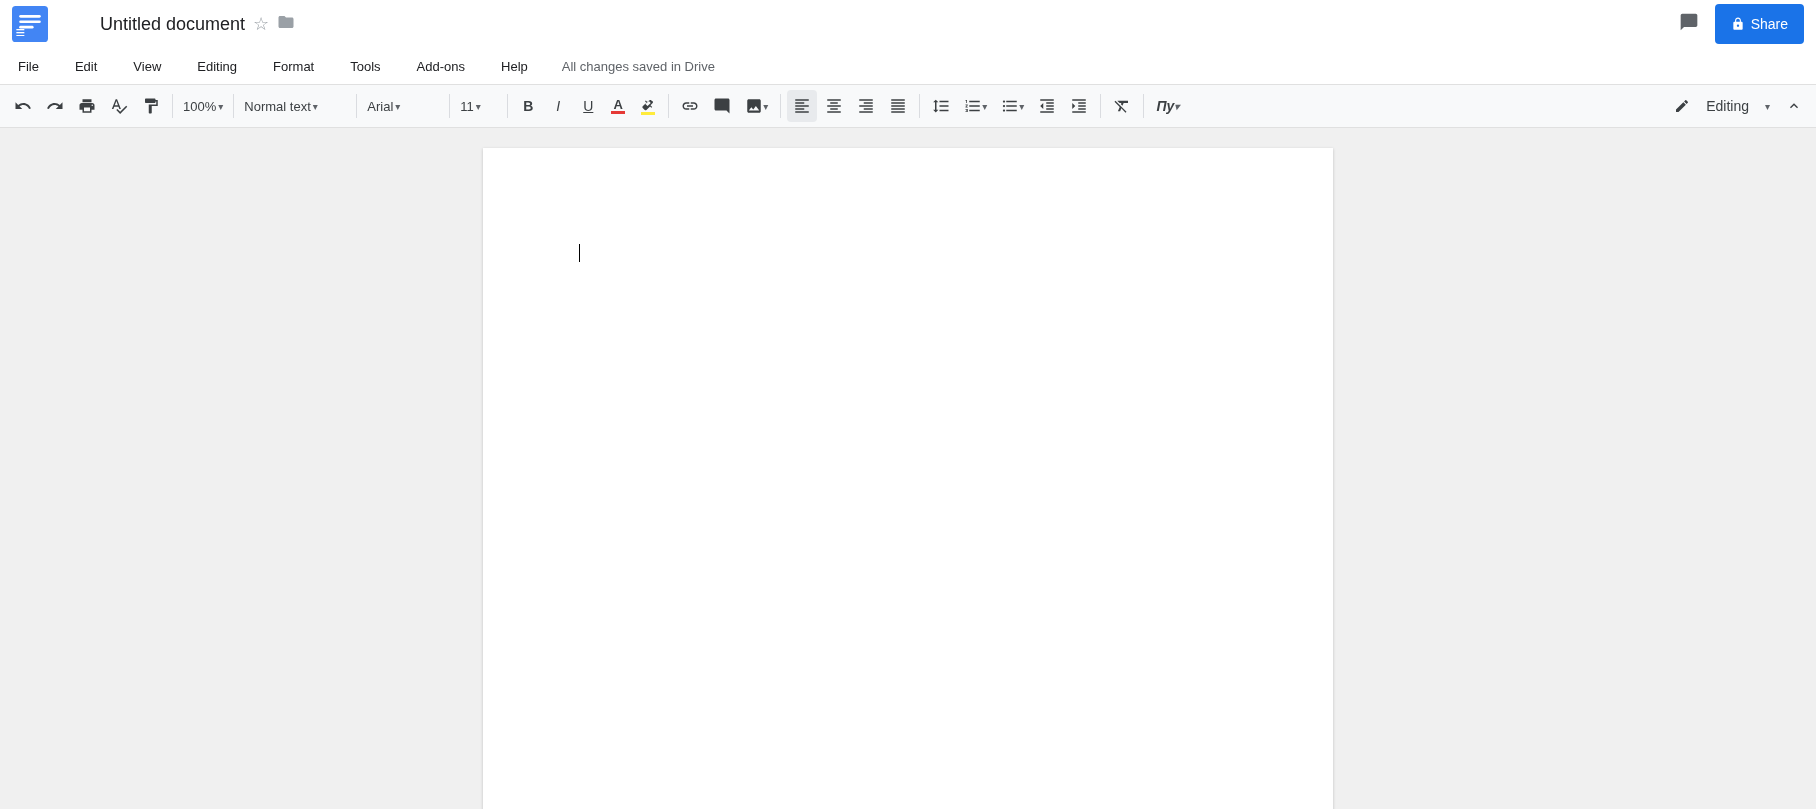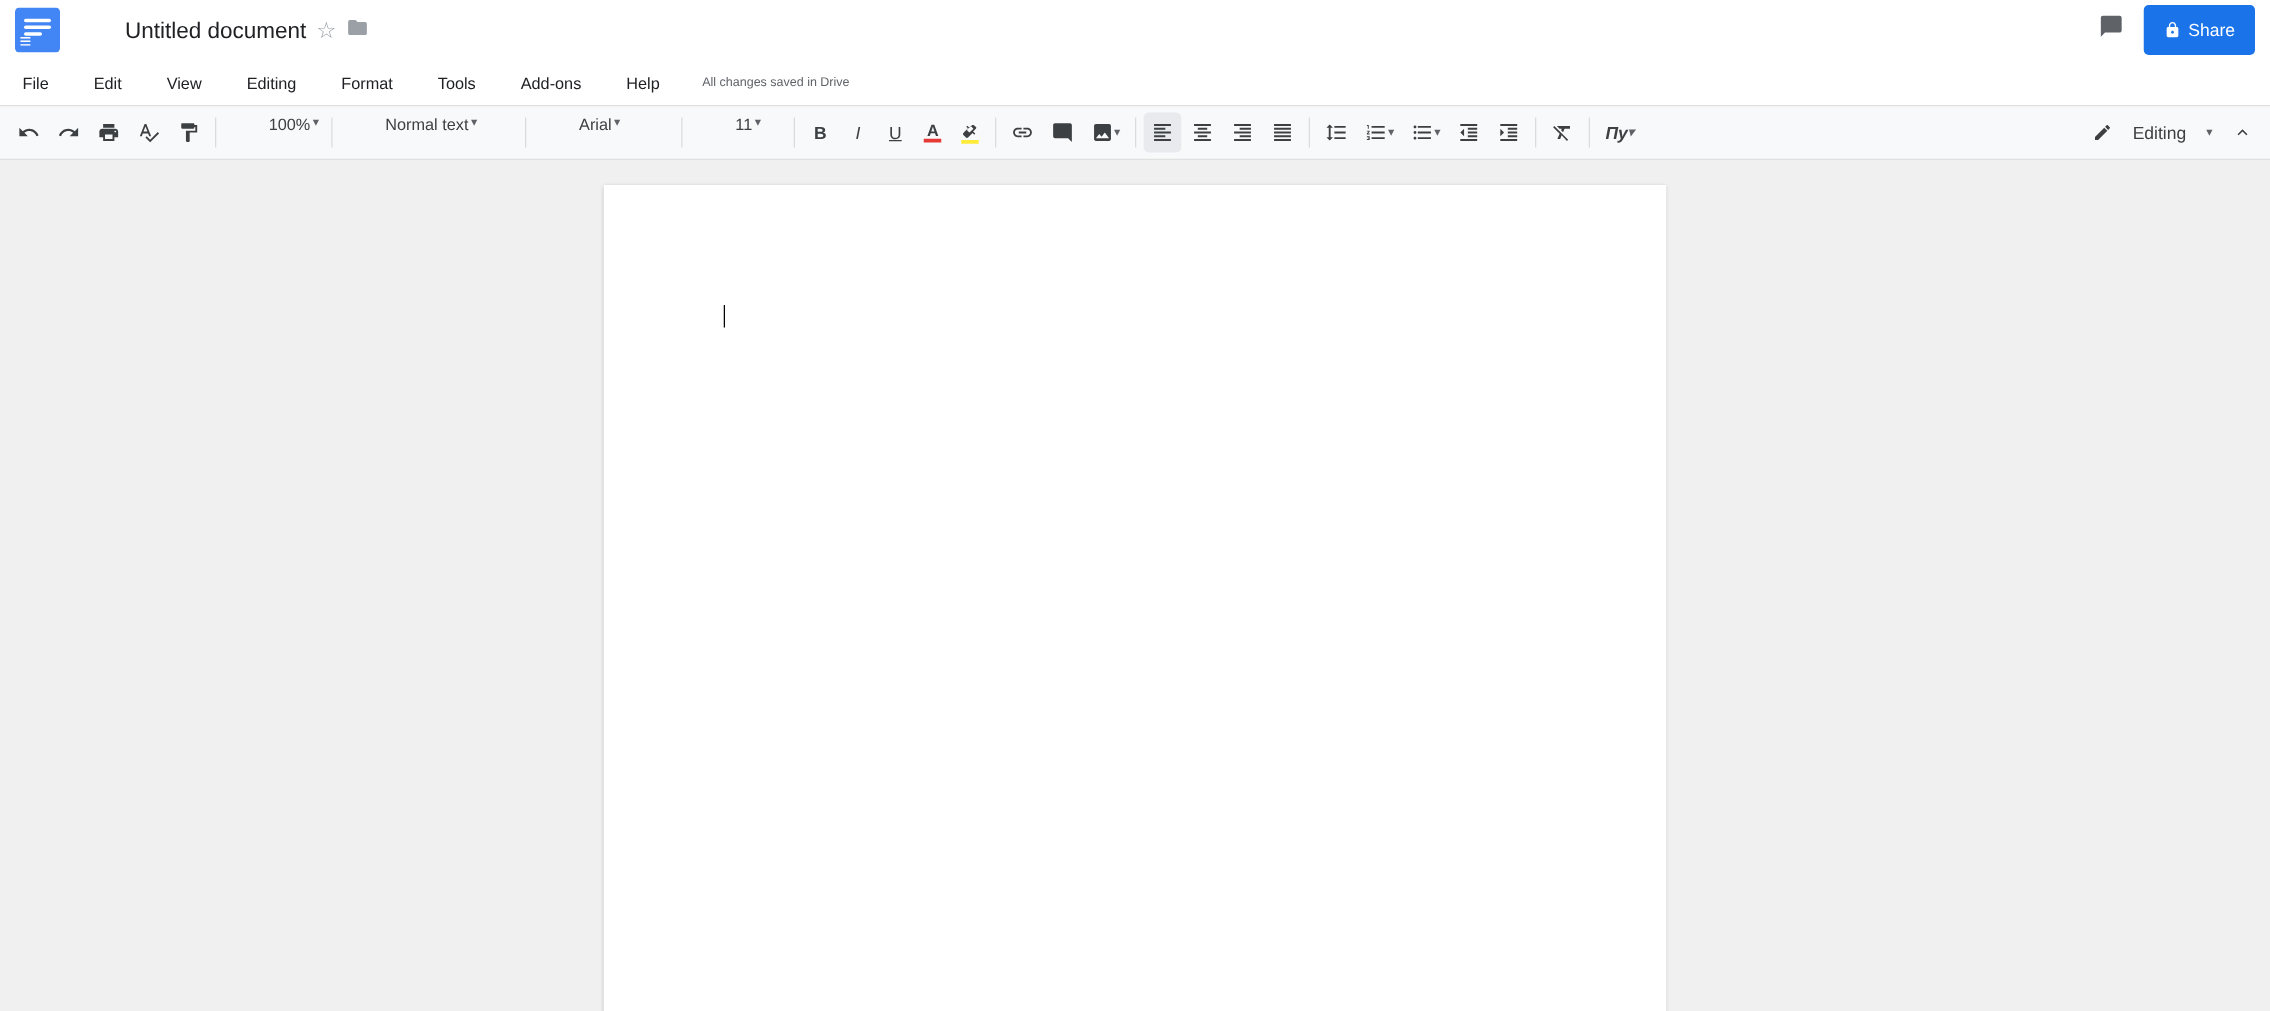--- a/index.html
+++ b/index.html
@@ -74,21 +74,21 @@
     .menu-item {
       font-size: 13px;
       color: #202124;
       padding: 4px 10px;
       border-radius: 4px;
       cursor: pointer;
       white-space: nowrap;
     }
     #saved-status {
       color: #5f6368;
-      font-size: 10px;
+      font-size: 13px;
       margin-left: 8px;
     }
 
     
     #toolbar {
       display: flex;
       align-items: center;
       background: #f8f9fa;
       padding: 2px 8px;
       height: 44px;
@@ -124,24 +124,23 @@
     .tb-select {
       background: none;
       border: none;
       border-radius: 4px;
       cursor: pointer;
       color: #3c4043;
       font-size: 13px;
       padding: 2px 4px;
       height: 32px;
       display: flex;
-      align-items: flex-start;
+      align-items: center;
       gap: 2px;
       flex-shrink: 0;
-      margin-left: 32px;
     }
     .chevron { font-size: 10px; color: #5f6368; }
     .tb-bold { font-weight: bold; }
     .tb-italic { font-style: italic; }
     .tb-underline { text-decoration: underline; }
     .editing-mode {
       margin-left: auto;
       display: flex;
       align-items: center;
       gap: 16px;

